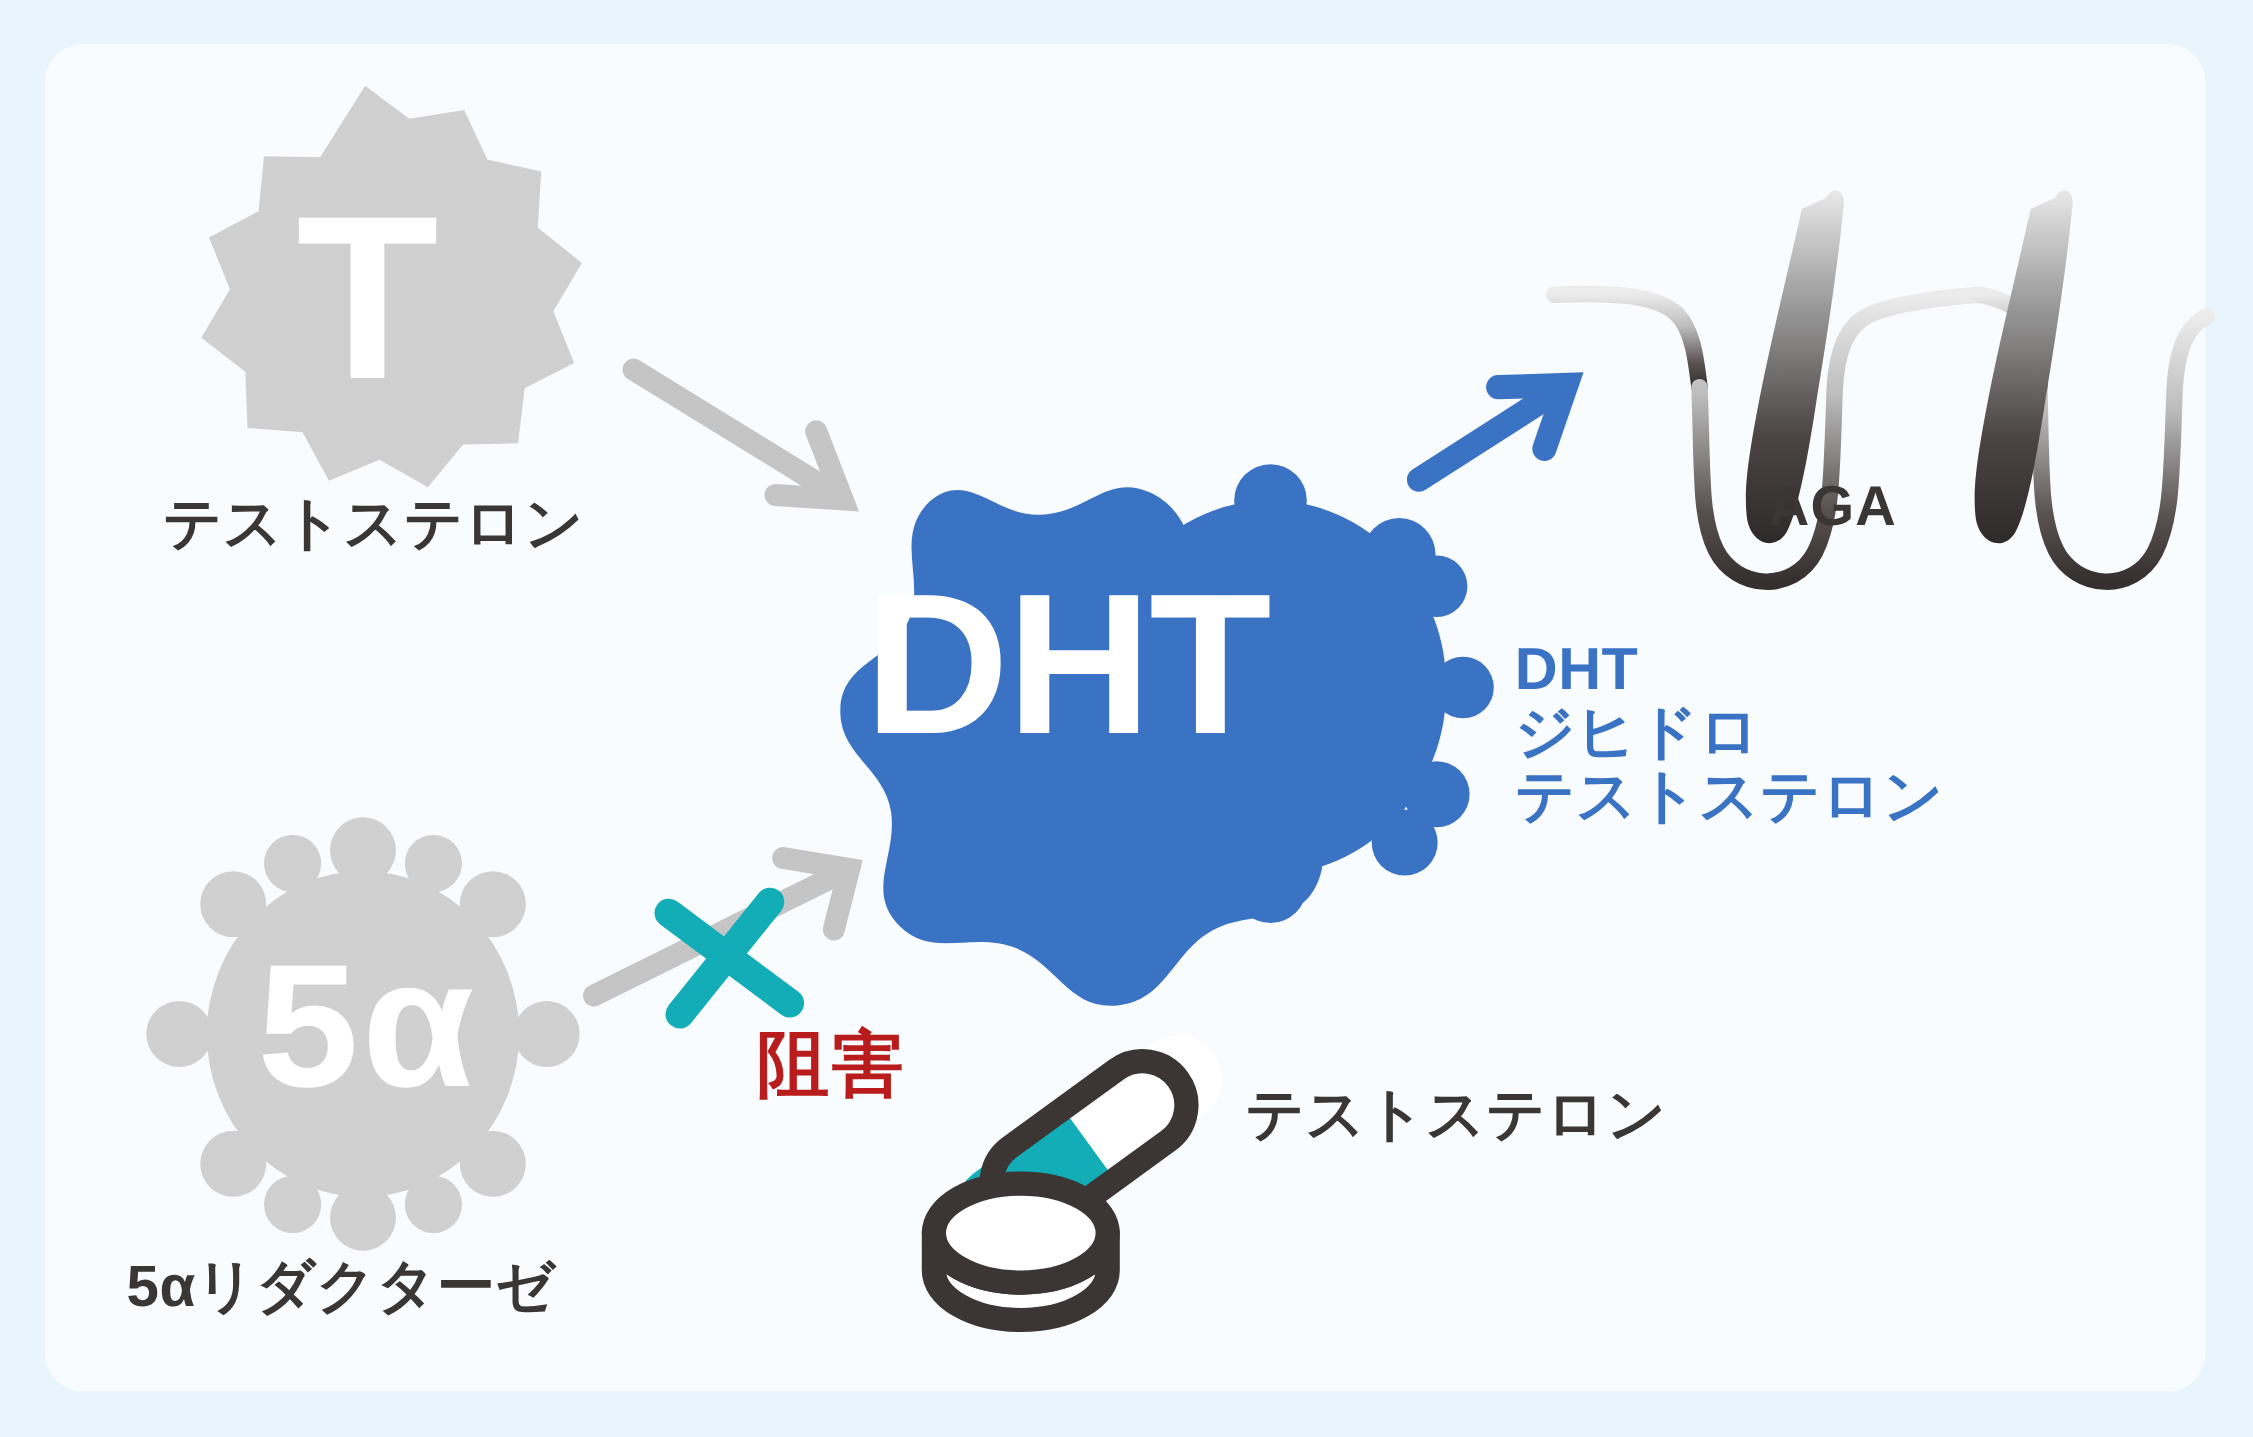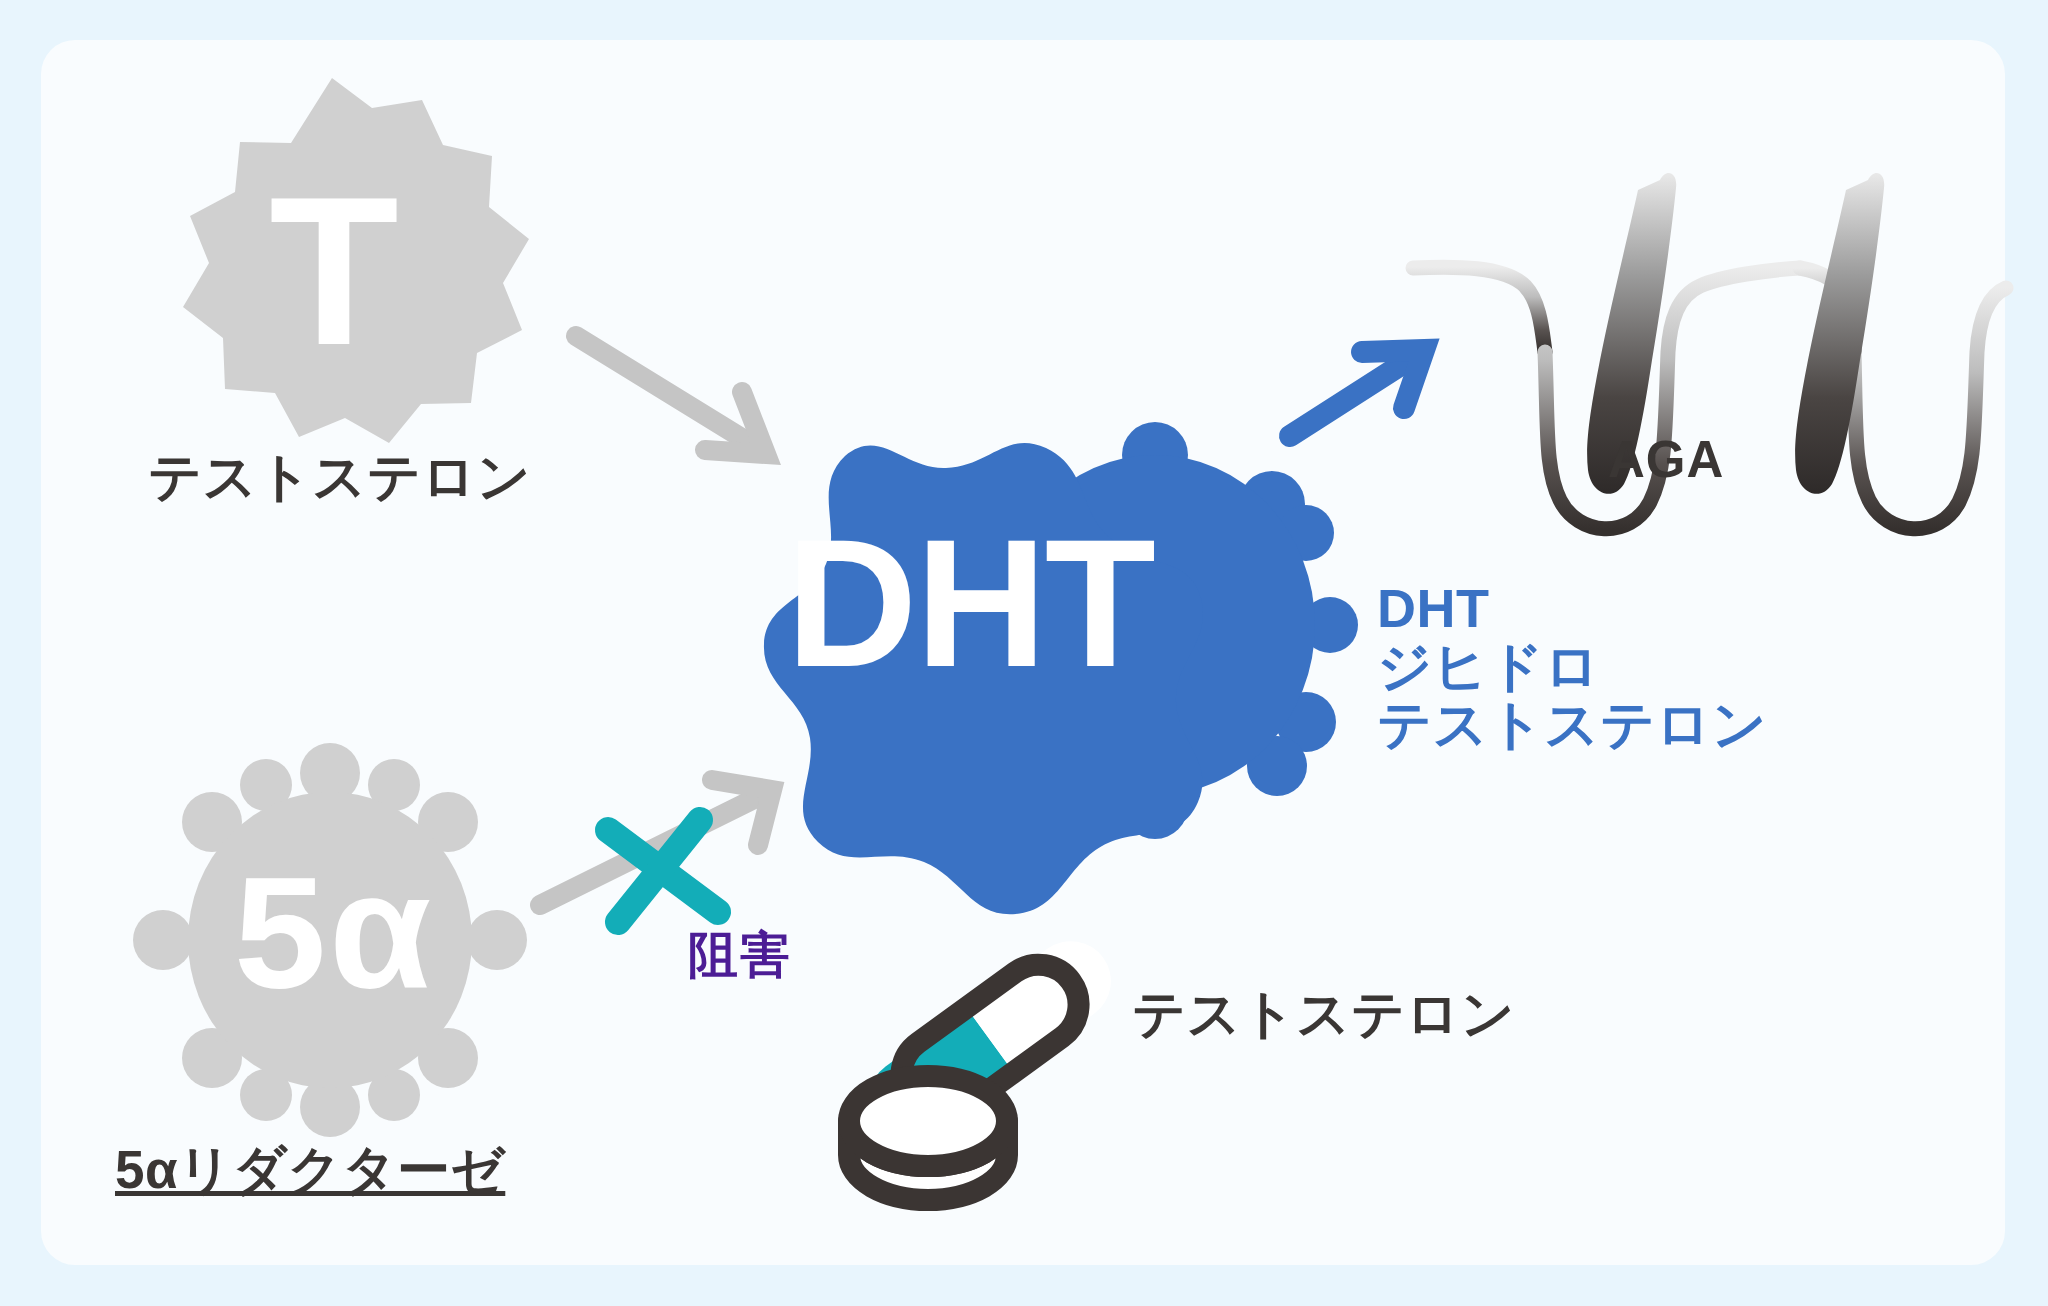--- a/index.html
+++ b/index.html
@@ -54,43 +54,41 @@
   #label-testosterone {
     left: 148px;
     top: 450px;
     font-size: 53px;
   }
 
   #label-reductase {
     left: 115px;
     top: 1143px;
     font-size: 53px;
-    text-decoration: underline;
   }
 
   #label-aga {
     left: 1608px;
     top: 434px;
     font-size: 51px;
     letter-spacing: 1px;
   }
 
   #label-finasteride {
     left: 1132px;
     top: 987px;
     font-size: 53px;
   }
 
   #label-inhibit {
     left: 688px;
     top: 934px;
-    font-size: 50px;
-    color: #4c1d95;
+    font-size: 66px;
+    color: #b91c1c;
     letter-spacing: 2px;
-    font-family: Liberation Mono, monospace;
   }
 
   #dht-caption {
     position: absolute;
     left: 1377px;
     top: 580px;
     color: #3a72c4;
     font-weight: bold;
     font-size: 54px;
     line-height: 1.07;

